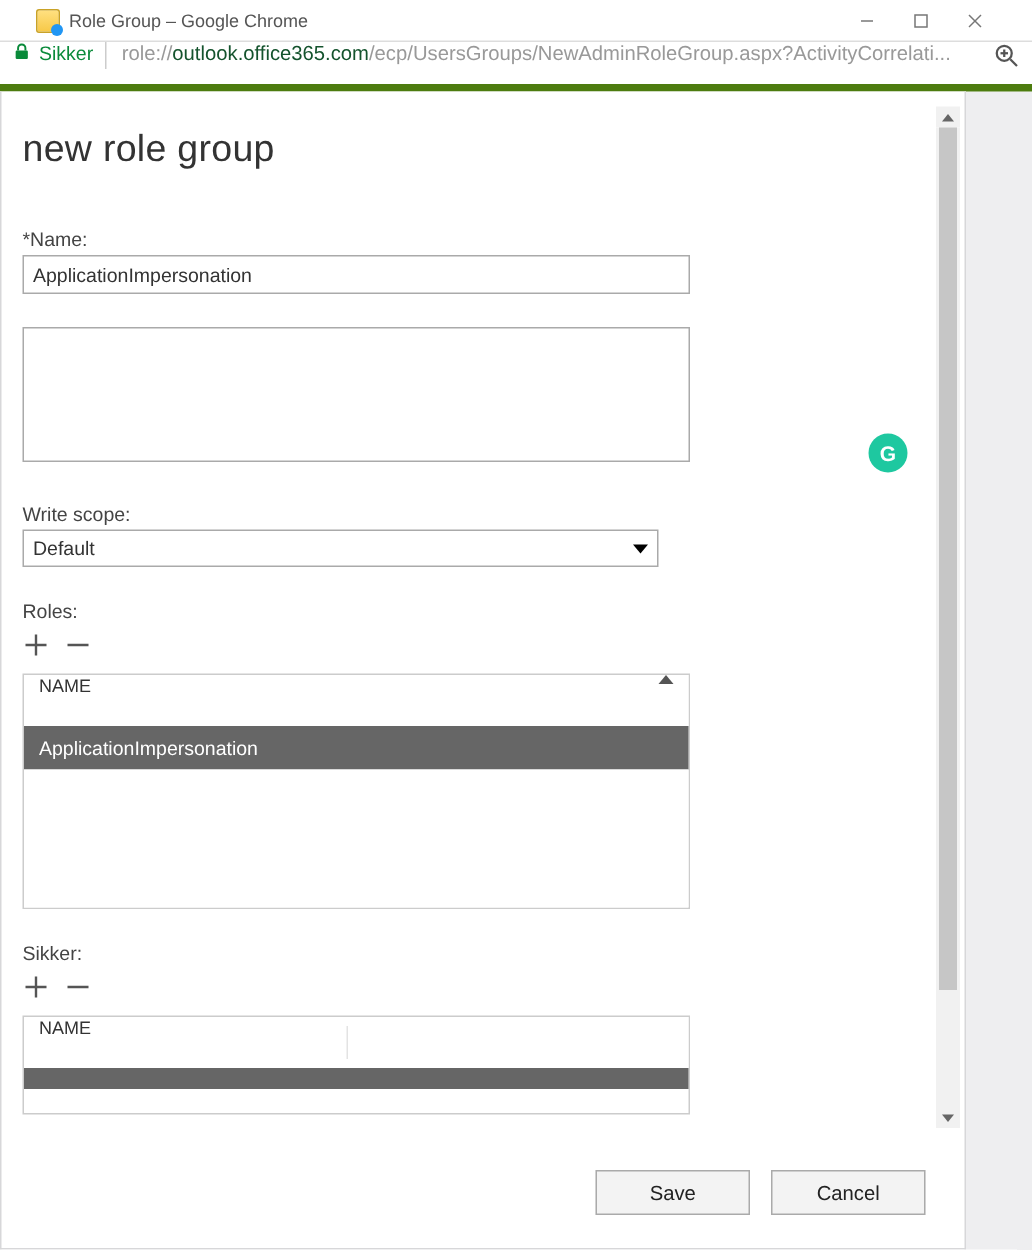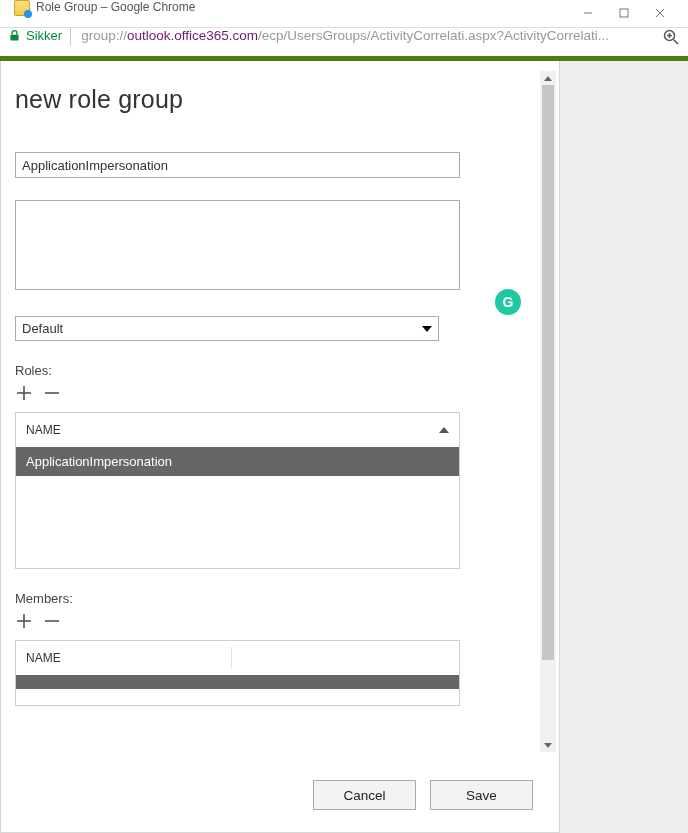--- a/index.html
+++ b/index.html
@@ -1,39 +1,39 @@
 <!DOCTYPE html>
 <html><head>
 <meta charset="utf-8">
 <style>
   * { box-sizing: border-box; margin: 0; padding: 0; font-family: "Segoe UI", Arial, sans-serif; }
   body { width: 688px; height: 833px; background: #eeeef0; overflow: hidden; }
 
   
-  .titlebar { height: 28px; background: #fff; display: flex; align-items: flex-start; padding: 0 10px; border-bottom:1px solid #ddd;}
+  .titlebar { height: 28px; background: #fff; display: flex; align-items: center; padding: 0 20px; border-bottom:1px solid #ddd;}
   .titlebar .app-icon { width:16px; height:16px; margin:0 6px 0 4px; background:linear-gradient(#ffe080,#f7c948); border:1px solid #c9a227; border-radius:2px; position:relative;}
   .titlebar .app-icon::after{content:"";position:absolute;right:-3px;bottom:-3px;width:8px;height:8px;background:#2196f3;border-radius:50%;}
   .titlebar .title { font-size:12px; color:#555; flex:1; }
   .win-btns { display:flex; }
   .win-btn { width:36px; height:26px; display:flex; align-items:center; justify-content:center; color:#777; font-size:13px;}
   .win-btn svg { width:10px; height:10px; stroke:#777; fill:none; stroke-width:1;}
 
   
   .addrbar { height:33px; background:#fff; display:flex; align-items:flex-start; padding:0 8px; border-bottom:5px solid #4d7c0f; }
   .lock { width:13px; height:13px; margin-right:5px;}
   .lock svg { width:13px;height:13px; }
   .sikker { color:#0a8a3a; font-size:13px; margin-right:8px; }
   .addr-sep { width:1px; height:18px; background:#ccc; margin-right:10px;}
   .url { font-size:13.5px; color:#999; flex:1; white-space:nowrap; overflow:hidden; text-overflow:ellipsis; }
-  .url .dark { color:#701a75; }
+  .url .dark { color:#14532d; }
   .mag { width:18px;height:18px;margin-left:6px;color:#555;}
   .mag svg{width:18px;height:18px;stroke:#555;fill:none;stroke-width:1.5;}
 
   
-  .page-outer { position:relative; width:560px; height:772px; background:#fff; border:1px solid #d7d7d9; border-top:none;}
+  .page-outer { position:relative; width:644px; height:772px; background:#fff; border:1px solid #d7d7d9; border-top:none;}
   .page-scroll { position:absolute; left:2px; top:0; right:22px; bottom:72px; overflow:hidden; padding-left:12px; padding-right:6px;}
   .scrollbar { position:absolute; right:3px; top:10px; bottom:80px; width:16px; }
   .scroll-arrow { width:16px; height:14px; background:#f1f1f1; display:flex;align-items:center;justify-content:center;}
   .scroll-arrow .tri-up { width:0;height:0;border-left:4px solid transparent;border-right:4px solid transparent;border-bottom:5px solid #666;}
   .scroll-arrow .tri-down { width:0;height:0;border-left:4px solid transparent;border-right:4px solid transparent;border-top:5px solid #666;}
   .scroll-track { position:absolute; top:14px; bottom:14px; left:0; width:16px; background:#f1f1f1;}
   .scroll-thumb { position:absolute; left:2px; top:0; width:12px; height:88%; background:#c6c6c6;}
 
   h1.page-title { font-weight:200; font-size:25px; color:#333; margin:24px 0 38px 0; letter-spacing:0.2px;}
   .field-label { font-size:13px; color:#444; margin-bottom:3px; display:block; }
@@ -43,21 +43,21 @@
   .select { width:424px; height:25px; border:1px solid #aaa; font-size:13px; padding:2px 6px; color:#333; background:#fff; display:flex; align-items:center; justify-content:space-between;}
   .select .caret { width:0;height:0;border-left:5px solid transparent;border-right:5px solid transparent;border-top:6px solid #000;}
   .spacer { height:22px; }
 
   .toolbar { display:flex; gap:10px; margin:6px 0 10px 0;}
   .tool-btn { width:18px;height:18px;color:#666;display:flex;align-items:center;justify-content:center;}
   .tool-btn svg{width:18px;height:18px;stroke:#555;stroke-width:1.6;fill:none;}
 
   .grid { width:445px; border:1px solid #ccc; }
   .grid-head { display:flex; background:#fff; height:34px; align-items:center;}
-  .grid-head .col { font-size:12px; color:#333; font-weight:400; padding:0 10px; display:flex;align-items:center;justify-content:space-between;height:100%;}
+  .grid-head .col { font-size:12px; color:#333; font-weight:400; padding:0 10px; display:flex;justify-content:space-between;height:100%;}
   .col-sep { width:1px; height:22px; background:#e3e3e3; }
   .sort-ind { width:0;height:0;border-left:5px solid transparent;border-right:5px solid transparent;border-bottom:6px solid #555; margin-left:auto;}
   .grid-body { min-height:30px; }
   .grid-row { background:#666; color:#fff; font-size:13px; padding:7px 10px; display:flex;}
   .grid-row div { flex:1; }
   .roles-body-pad { height:92px; background:#fff; }
 
   
   .g-badge { position:absolute; right:38px; top:228px; width:26px;height:26px; border-radius:50%; background:#1ec8a0; display:flex;align-items:center;justify-content:center;}
   .g-badge span{color:#fff;font-weight:600;font-size:14px;}
@@ -95,42 +95,44 @@
 <div class="addrbar">
   <span class="lock">
     <svg viewBox="0 0 16 16">
         <rect x="3" y="7" width="10" height="7" rx="1" fill="#0a8a3a"></rect>
         <path d="M5 7 V5 a3 3 0 0 1 6 0 V7" fill="none" stroke="#0a8a3a" stroke-width="1.6"></path>
       </svg>
   </span>
   <span class="sikker">Sikker</span>
   <span class="addr-sep"></span>
   <span class="url">
-    <span>group://</span><span class="dark">outlook.office365.com</span><span>/ecp/UsersGroups/ActivityCorrelati.aspx?ActivityCorrelati...</span>
+    <span>role://</span><span class="dark">outlook.office365.com</span><span>/ecp/UsersGroups/NewAdminRoleGroup.aspx?ActivityCorrelati...</span>
   </span>
   <span class="mag">
     <svg viewBox="0 0 18 18">
         <circle cx="7.5" cy="7.5" r="5"></circle>
         <line x1="11.5" y1="11.5" x2="16" y2="16"></line>
         <line x1="5" y1="7.5" x2="10" y2="7.5"></line>
         <line x1="7.5" y1="5" x2="7.5" y2="10"></line>
       </svg>
   </span>
 </div>
 
 <div class="page-outer">
   <div class="page-scroll">
     <h1 class="page-title">new role group</h1>
 
+    <label class="field-label">*Name:</label>
     <input class="text-input" value="ApplicationImpersonation" style="">
     <div class="spacer"></div>
 
     <textarea class="textarea" style=""></textarea>
     <div class="spacer"></div>
 
+    <label class="field-label">Write scope:</label>
     <div class="select-wrap">
       <div class="select">
         <span>Default</span>
         <span class="caret"></span>
       </div>
     </div>
     <div class="spacer"></div>
 
     <label class="field-label">Roles:</label>
     <div class="toolbar">
@@ -155,21 +157,21 @@
       </div>
       <div class="grid-body">
         <div class="grid-row">
           <div>ApplicationImpersonation</div>
         </div>
         <div class="roles-body-pad"></div>
       </div>
     </div>
     <div class="spacer"></div>
 
-    <label class="field-label">Members:</label>
+    <label class="field-label">Sikker:</label>
     <div class="toolbar">
       <div class="tool-btn">
           <svg viewBox="0 0 18 18">
             <line x1="9" y1="2" x2="9" y2="16"></line>
             <line x1="2" y1="9" x2="16" y2="9"></line>
           </svg>
         </div>
       <div class="tool-btn">
           <svg viewBox="0 0 18 18">
             <line x1="2" y1="9" x2="16" y2="9"></line>
@@ -201,16 +203,16 @@
     <div class="scroll-arrow" style="position:absolute;bottom:0;">
         <div class="tri-down"></div>
       </div>
   </div>
 
   <div class="g-badge">
       <span>G</span>
     </div>
 
   <div class="footer">
+    <div class="btn">Save</div>
     <div class="btn">Cancel</div>
-    <div class="btn">Save</div>
   </div>
 </div>
 
 </body></html>

